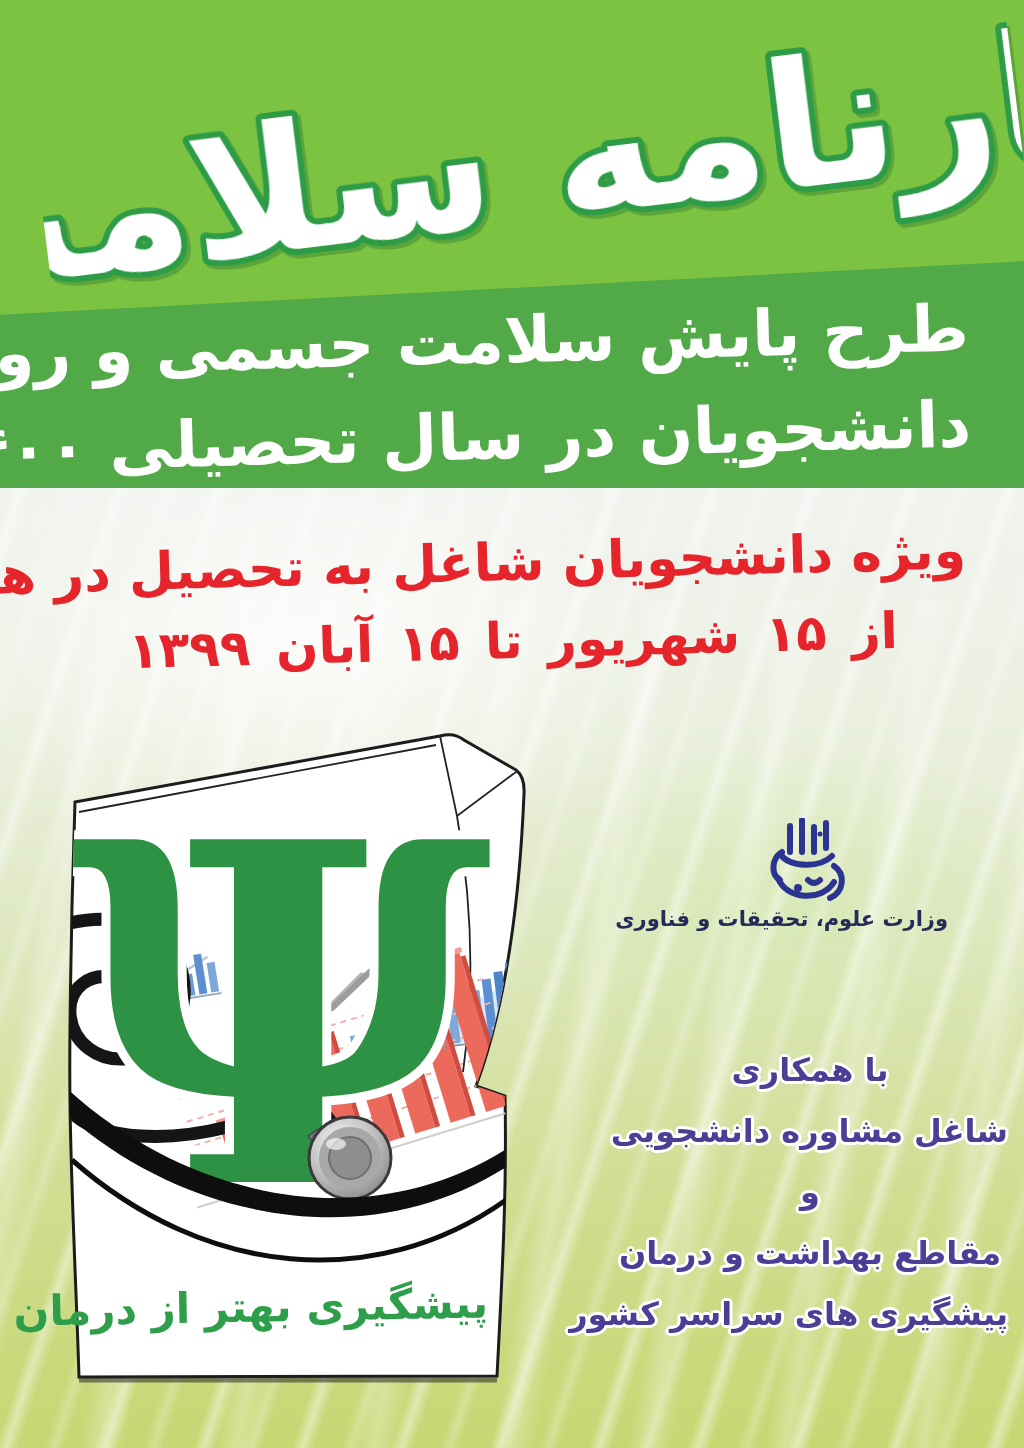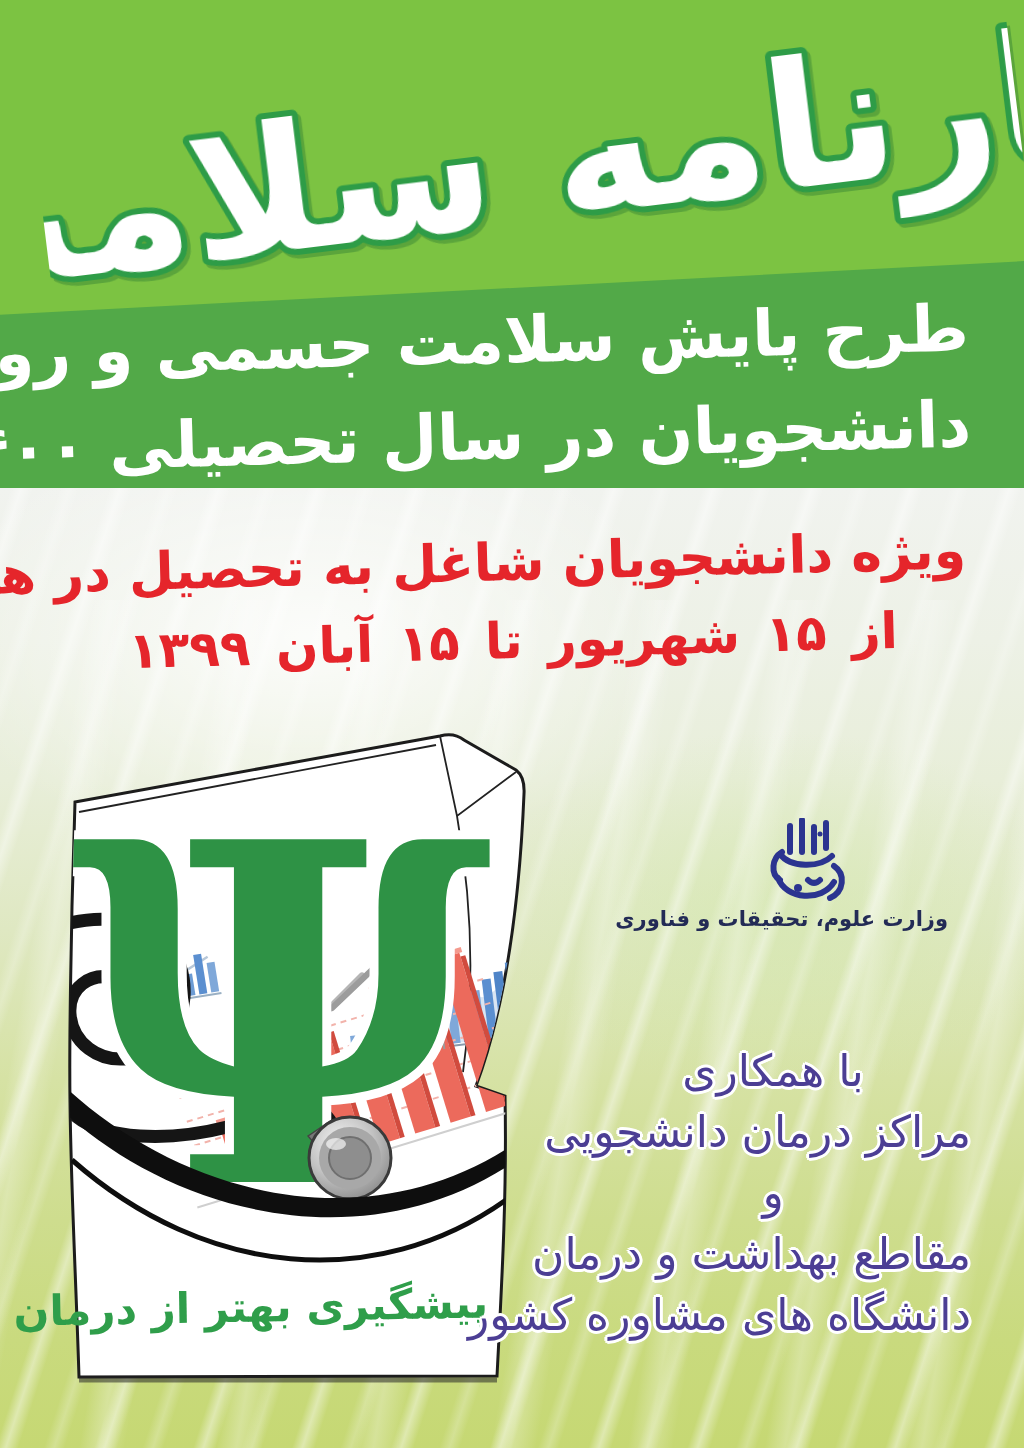--- a/index.html
+++ b/index.html
@@ -46,22 +46,22 @@
   .slogan{position:absolute;left:28px;top:562px;width:404px;direction:rtl;
     text-align:center;color:#2f9e4a;font-weight:bold;font-size:42px;
     transform:rotate(-1deg);white-space:nowrap;}
 
   
   .org-logo{left:760px;top:818px;width:94px;height:88px;}
   .org-lines{left:628px;top:904px;width:320px;direction:rtl;text-align:left;
     color:#232b56;font-weight:bold;font-size:21px;line-height:31px;white-space:nowrap;}
 
   
-  .collab{left:575px;top:1040px;width:396px;direction:rtl;text-align:center;
-    color:#4c3e94;font-weight:normal;font-size:44px;line-height:61px;white-space:nowrap;
+  .collab{left:612px;top:1040px;width:396px;direction:rtl;text-align:center;
+    color:#4c3e94;font-weight:bold;font-size:32px;line-height:61px;white-space:nowrap;
     text-shadow:-2px -2px 0 #fff,2px -2px 0 #fff,-2px 2px 0 #fff,2px 2px 0 #fff,
       0 -3px 0 #fff,0 3px 0 #fff,-3px 0 0 #fff,3px 0 0 #fff;}
 </style>
 </head>
 <body>
 
 <div class="poster">
 
   <div class="bg"></div>
   <div class="streaks"></div>
@@ -229,19 +229,19 @@
     </g>
     <circle cx="38" cy="70" r="4" fill="#2b3490"></circle>
     <circle cx="60" cy="16" r="2.5" fill="#2b3490"></circle>
   </svg>
   <div class="abs org-lines">
     <div>وزارت علوم، تحقیقات و فناوری</div>
   </div>
 
   <div class="abs collab">
     <div>با همکاری</div>
-    <div>مراکز درمان دانشجویی</div>
+    <div>شاغل مشاوره دانشجویی</div>
     <div>و</div>
     <div>مقاطع بهداشت و درمان</div>
-    <div>دانشگاه های مشاوره کشور</div>
+    <div>پیشگیری های سراسر کشور</div>
   </div>
 
 </div>
 
 </body></html>

